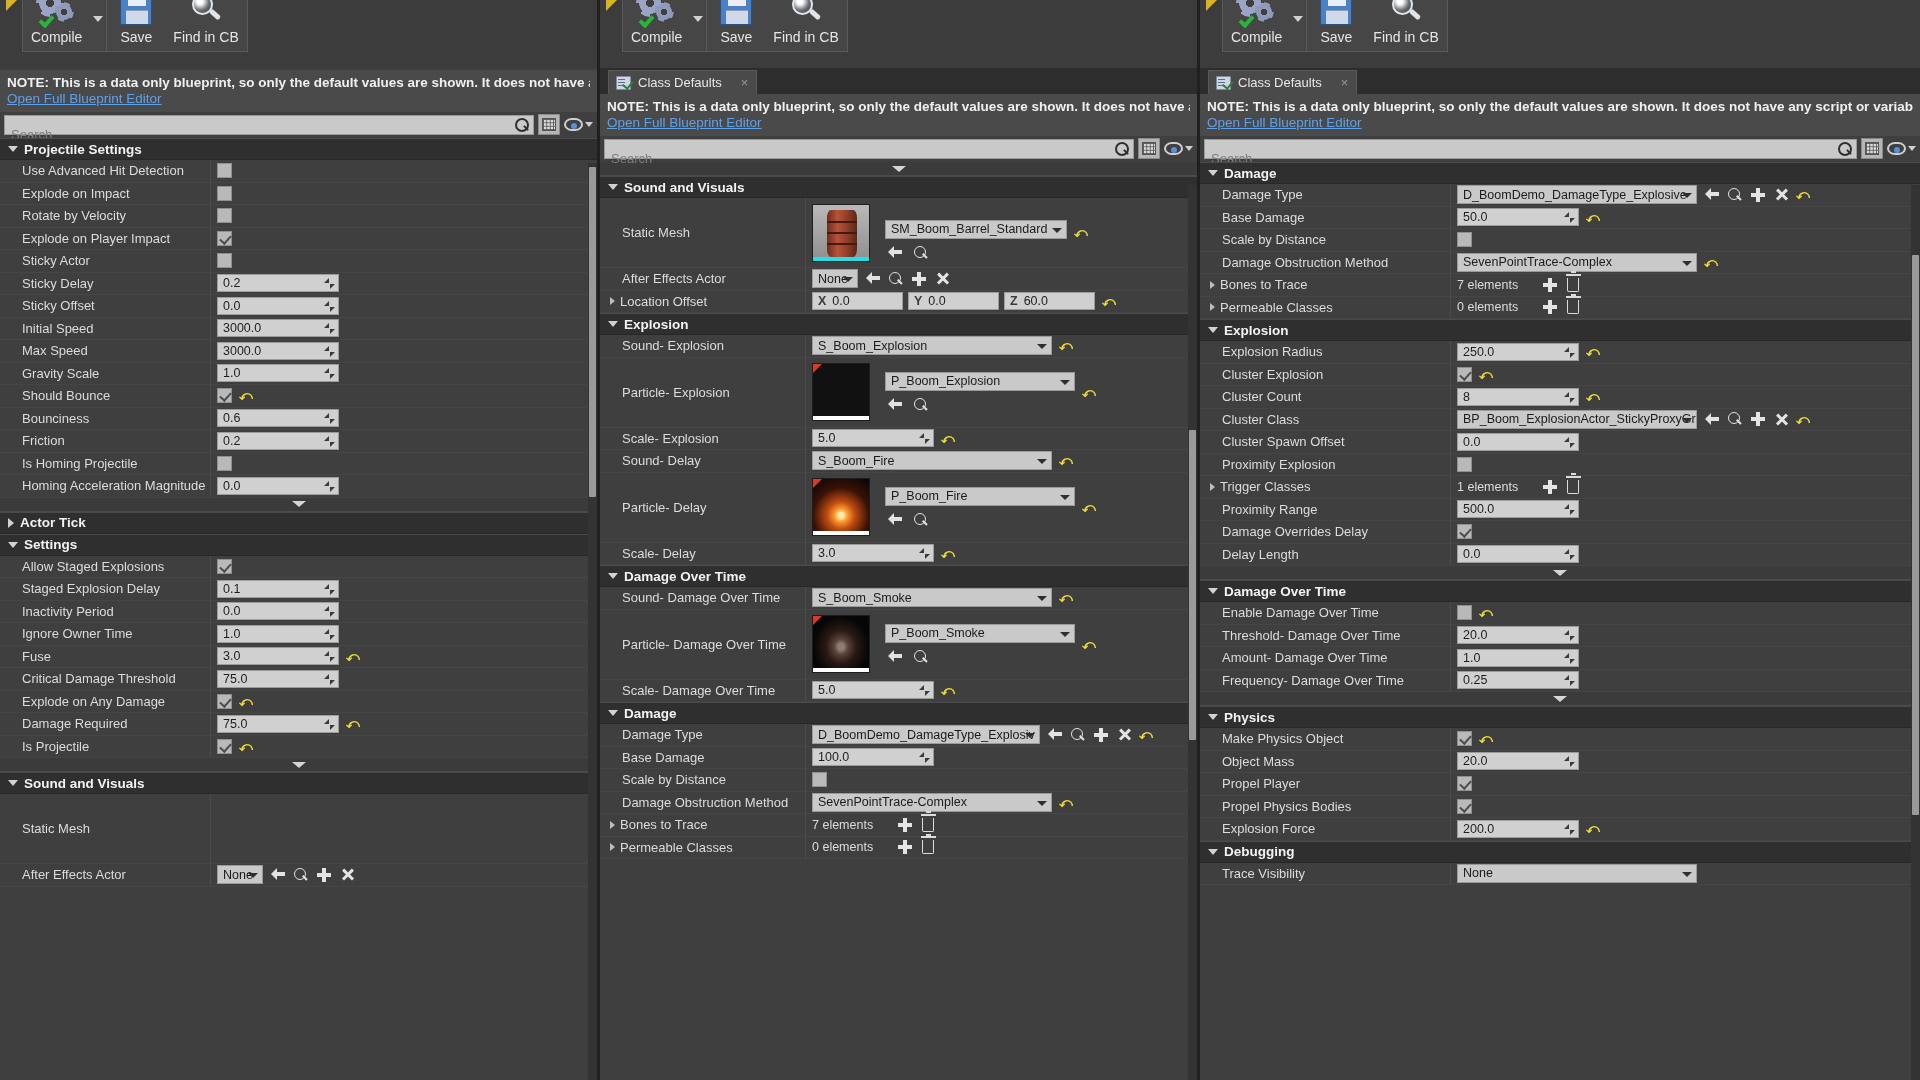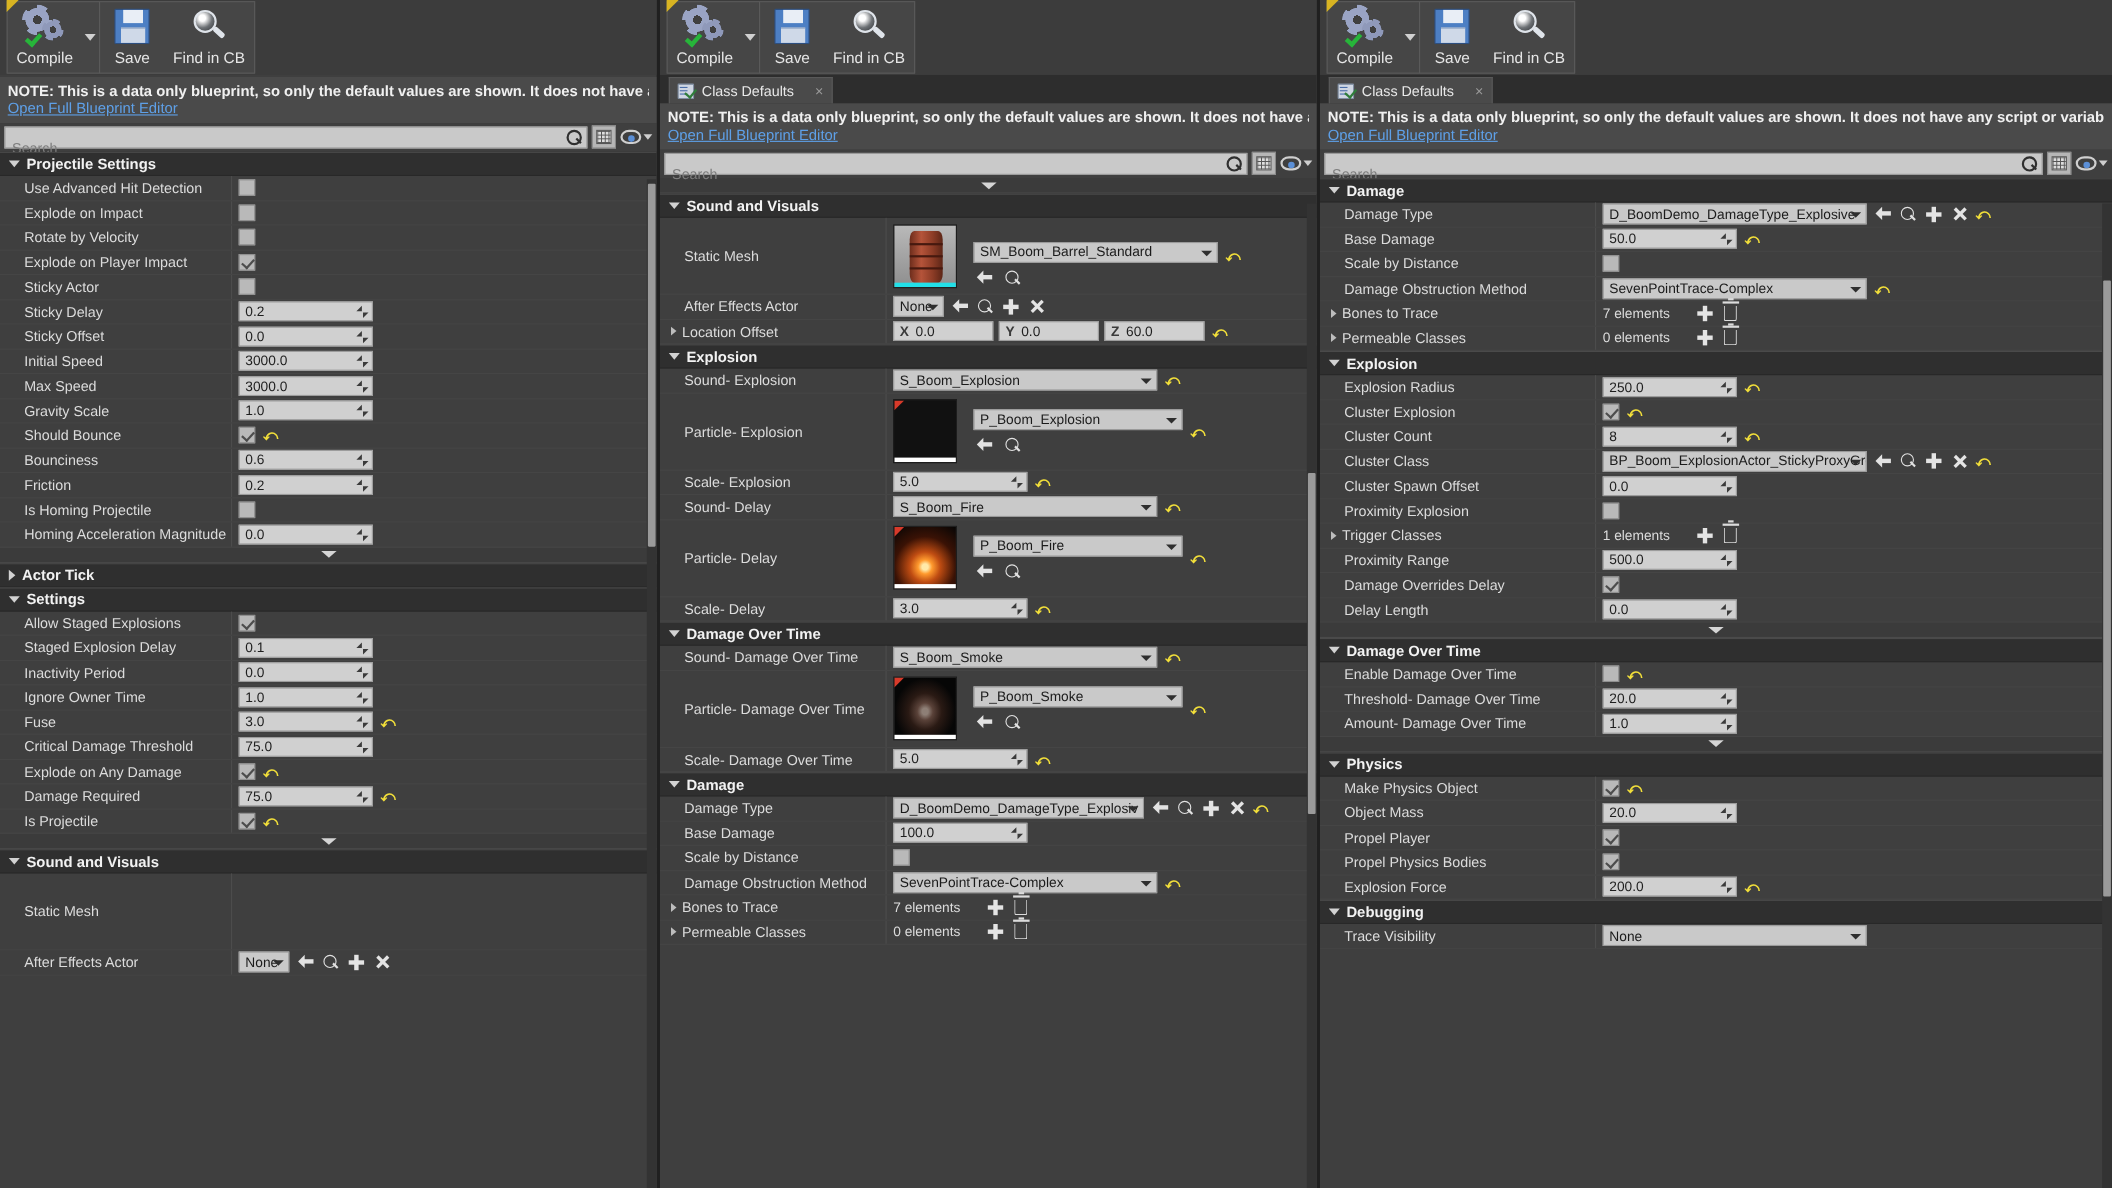--- a/index.html
+++ b/index.html
@@ -10,21 +10,21 @@
   }
   .screen{ position:relative; width:1920px; height:1080px; display:flex; background:#3c3c3c; }
 
   
   .panel{ position:relative; height:1080px; background:#3f3f3f; border-right:3px solid #202020; overflow:hidden; }
   .panel.p1{ width:600px; }
   .panel.p2{ width:600px; }
   .panel.p3{ width:720px; border-right:none; }
 
   
-  .toolbar{ height:68px; background:#3c3c3c; display:flex; align-items:center; padding:0; position:relative; }
+  .toolbar{ height:68px; background:#3c3c3c; display:flex; align-items:flex-end; padding:16px; position:relative; }
   .tb-group{ display:flex; align-items:center; background:#464646; border:1px solid #5a5a5a; height:66px; }
   .tb-group.first{ margin-left:6px; }
   .tb-corner{ position:absolute; left:6px; top:0; width:0;height:0;
      border-left:11px solid #d8b422; border-bottom:11px solid transparent; z-index:4;}
   .tb-btn{ width:auto; min-width:58px; padding:2px 8px 0 8px; height:64px; display:flex; flex-direction:column;
      align-items:center; justify-content:flex-start; cursor:pointer;}
   .tb-btn .glyph{ height:40px; display:flex; align-items:center; justify-content:center;}
   .tb-btn .lbl{ font-size:14px; color:#e6e6e6; line-height:16px; white-space:nowrap;}
   .tb-caret{ width:16px; height:64px; display:flex; align-items:center; justify-content:center; cursor:pointer;}
   .tb-caret:after{ content:""; border-left:5px solid transparent;border-right:5px solid transparent;border-top:6px solid #d0d0d0;}
@@ -576,21 +576,21 @@
         </div>
         <div class="row thumbrow">
           <div class="lab" style="width: 205px;"><span>Static Mesh</span></div>
           <div class="divider" style="left: 205px;"></div>
           <div class="val" style="padding-left: 7px;">
             <div class="thumb th-barrel">
               <div class="b"></div>
               <div class="bar" style="background: rgb(34, 224, 232);"></div>
             </div>
             <div class="assetcol">
-              <div class="dd" style="width: 222px; margin-top: 15px;">
+              <div class="dd" style="width: 182px; margin-top: 15px;">
                 <span>SM_Boom_Barrel_Standard</span>
                 <span class="ddc"></span>
               </div>
               <div class="assetrowicons">
                 <span class="ibtn">
                   <span class="i-back"></span>
                 </span>
                 <span class="ibtn">
                   <span class="i-mag"></span>
                 </span>
@@ -1184,20 +1184,30 @@
         <div class="row">
           <div class="lab" style="width: 250px;"><span>Amount- Damage Over Time</span></div>
           <div class="divider" style="left: 250px;"></div>
           <div class="val" style="padding-left: 7px;">
             <div class="num" style="width: 122px;">
               <span>1.0</span>
               <span class="sp"></span>
             </div>
           </div>
         </div>
+        <div class="row">
+          <div class="lab" style="width: 250px;"><span>Frequency- Damage Over Time</span></div>
+          <div class="divider" style="left: 250px;"></div>
+          <div class="val" style="padding-left: 7px;">
+            <div class="num" style="width: 122px;">
+              <span>0.25</span>
+              <span class="sp"></span>
+            </div>
+          </div>
+        </div>
         <div class="expandstrip"></div>
         <div class="cat open">
           <span class="arrow"></span>
           <span class="ctitle">Physics</span>
         </div>
         <div class="row">
           <div class="lab" style="width: 250px;"><span>Make Physics Object</span></div>
           <div class="divider" style="left: 250px;"></div>
           <div class="val" style="padding-left: 7px;">
             <span class="chk on"></span>

